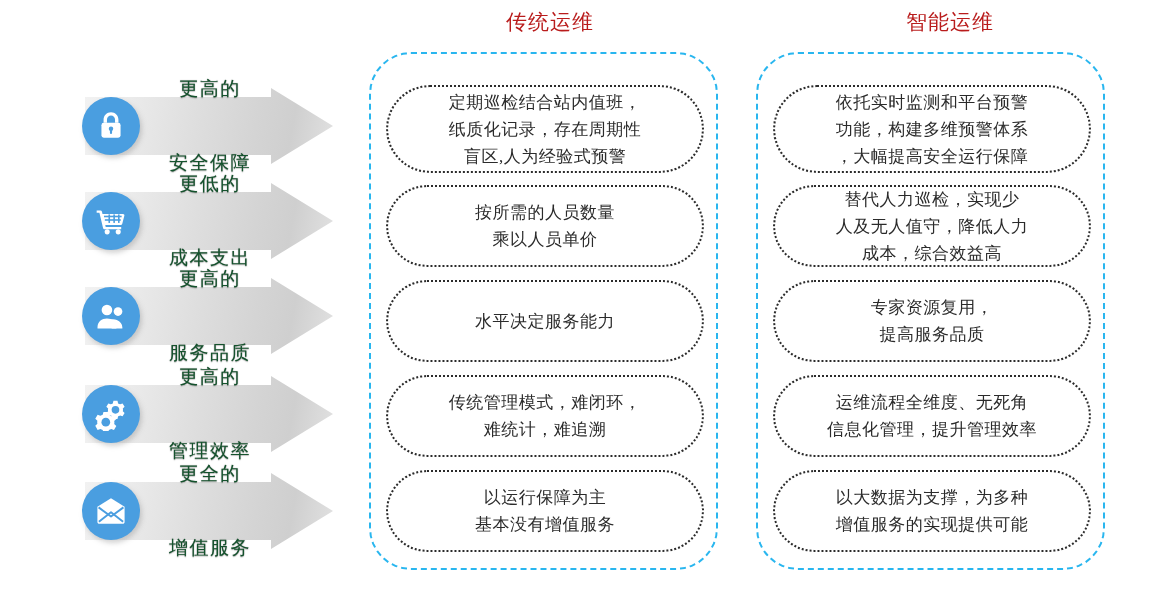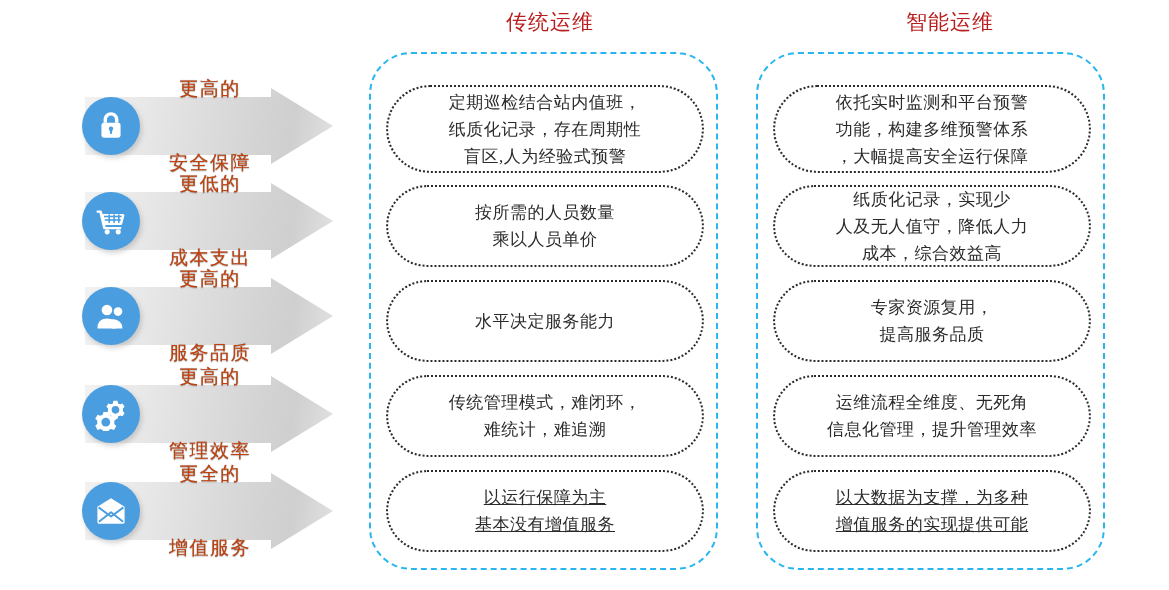--- a/index.html
+++ b/index.html
@@ -48,21 +48,21 @@
   .arrow-label {
     position: absolute;
     left: 140px;
     top: 11px;
     width: 140px;
     height: 54px;
     display: flex;
     flex-direction: column;
     align-items: center;
     justify-content: center;
-    color: #c2410c;
+    color: #14532d;
     font-size: 19px;
     line-height: 26px;
     letter-spacing: 1.5px;
     text-align: center;
     text-shadow: 0 0 1px rgba(120,120,120,0.85), 0 1px 1px rgba(140,140,140,0.5);
     white-space: nowrap;
     gap: 48px;
   }
   .arrow-icon-circle {
     position: absolute;
@@ -123,21 +123,21 @@
   }
   .card-text { display: block; }
   .col-left  .card { left: 15px;  width: 318px; }
   .col-right .card { left: 15px;  width: 318px; }
 
   
   .row-0 { top: 31px;  height: 88px; }
   .row-1 { top: 131px; height: 82px; }
   .row-2 { top: 226px; height: 82px; }
   .row-3 { top: 321px; height: 82px; }
-  .row-4 { top: 416px; height: 82px; text-decoration: underline; }
+  .row-4 { top: 416px; height: 82px; }
 </style>
 </head>
 <body>
 
 <div id="arrow-column">
     <div class="arrow-row" style="top: 88px;">
       <div class="arrow-shape"></div>
       <div class="arrow-label">
         <span>更高的</span>
         <span>安全保障</span>
@@ -254,21 +254,21 @@
 <div class="dashed-panel col-right" id="panel-intelligent">
     <div class="card row-0">
       <div>
         <div class="card-text">依托实时监测和平台预警</div>
         <div class="card-text">功能，构建多维预警体系</div>
         <div class="card-text">，大幅提高安全运行保障</div>
       </div>
     </div>
     <div class="card row-1">
       <div>
-        <div class="card-text">纸质化记录，实现少</div>
+        <div class="card-text">替代人力巡检，实现少</div>
         <div class="card-text">人及无人值守，降低人力</div>
         <div class="card-text">成本，综合效益高</div>
       </div>
     </div>
     <div class="card row-2">
       <div>
         <div class="card-text">专家资源复用，</div>
         <div class="card-text">提高服务品质</div>
       </div>
     </div>

